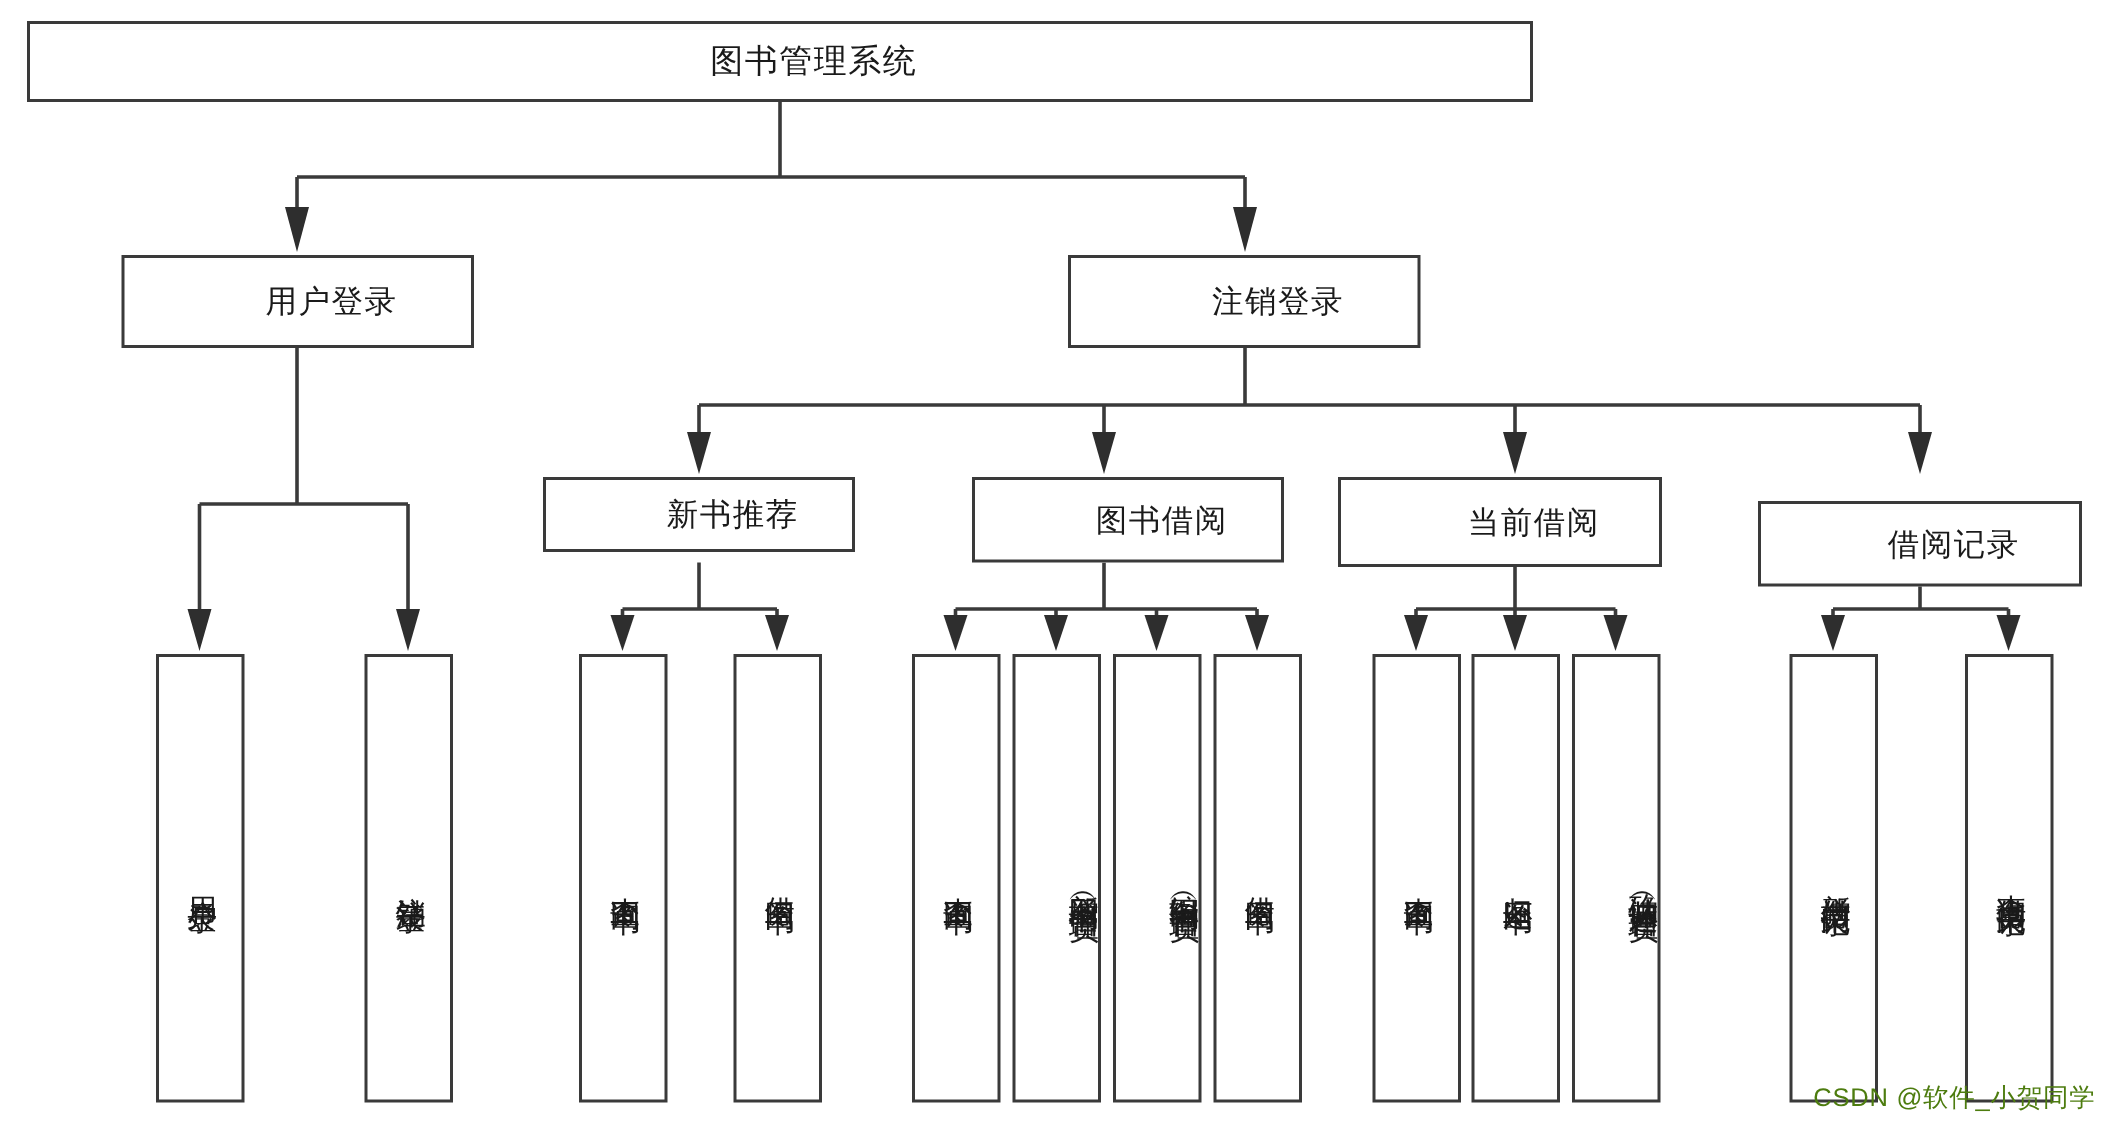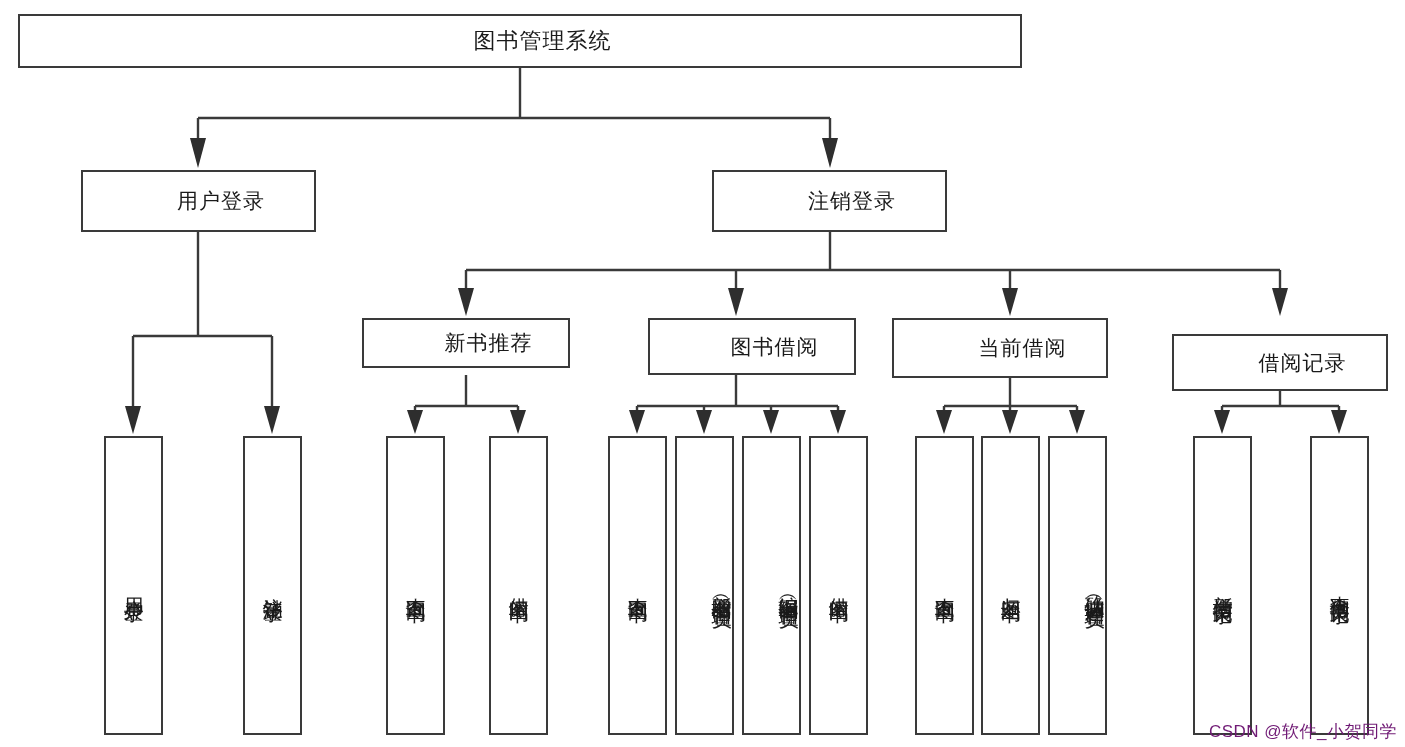--- a/index.html
+++ b/index.html
@@ -66,21 +66,21 @@
   }
   .arrow-head {
     fill: #2e2e2e;
     stroke: none;
   }
   .watermark {
     position: absolute;
     right: 8px;
     bottom: 4px;
     font-size: 17px;
-    color: #701a75;
+    color: #4d7c0f;
     white-space: nowrap;
     letter-spacing: 0.5px;
   }
 </style>
 </head>
 <body>
 
 <div id="canvas">
 
   <svg class="edges" viewBox="0 0 1405 747" xmlns="http://www.w3.org/2000/svg">

